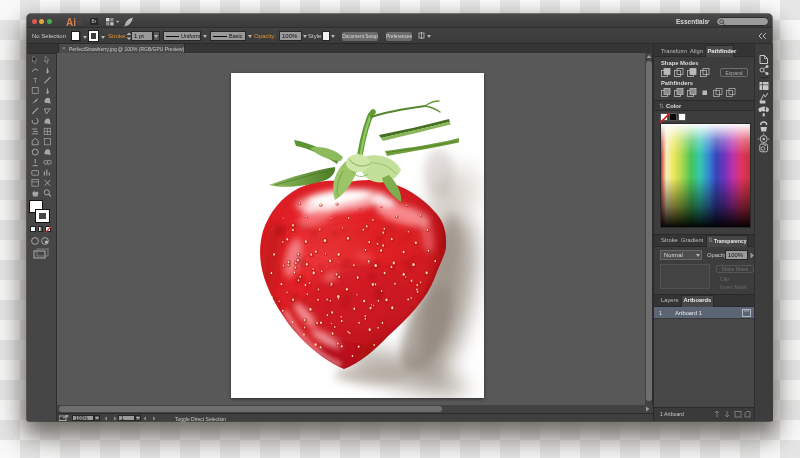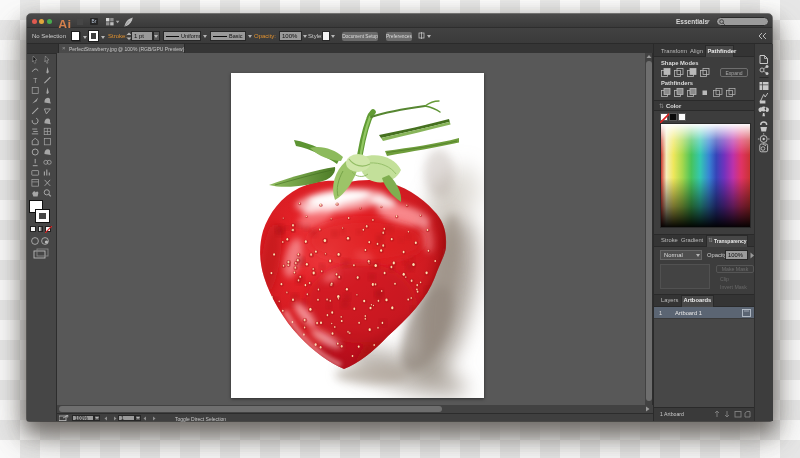--- a/index.html
+++ b/index.html
@@ -28,21 +28,21 @@
 .field{position:absolute;background:#9a9a9a;border:1px solid #272727;color:#111;font-size:6px;line-height:8px;padding-left:2px}
 .caret{position:absolute;width:0;height:0;border-left:2.5px solid transparent;border-right:2.5px solid transparent;border-top:3px solid #b5b5b5}
 .btn{position:absolute;height:9px;background:#6b6b6b;border-radius:2px;color:#dcdcdc;font-size:4.8px;line-height:9px;text-align:center;white-space:nowrap;overflow:hidden}
 .ptab{color:#c5c5c5;font-size:6px}
 </style></head><body>
 <div class="win">
 <div class="titlebar">
 <div class="dot" style="left:4.5px;top:4.5px;width:5px;height:5px;background:#e05a50"></div>
 <div class="dot" style="left:12px;top:4.5px;width:5px;height:5px;background:#e0a73c"></div>
 <div class="dot" style="left:19.5px;top:4.5px;width:5px;height:5px;background:#48ad4f"></div>
-<div class="abs" style="left:31px;top:3px;font-size:13px;font-weight:bold;color:#d6814d">Ai</div>
+<div class="abs" style="left:39px;top:3px;font-size:10px;font-weight:bold;color:#d6814d">Ai</div>
 <div class="abs" style="left:50px;top:4.5px;width:6px;height:6px;background:#464646"></div>
 <div class="abs" style="left:63px;top:3.5px;width:8px;height:7.5px;background:#262626;border-radius:1px;color:#b9c6d8;font-size:4.8px;line-height:7.5px;text-align:center">Br</div>
 <svg class="abs" style="left:79px;top:4px" width="14" height="8">
         <rect x="0" y="0" width="3.4" height="3.4" fill="#d8d8d8"></rect>
         <rect x="4.2" y="0" width="3.4" height="3.4" fill="#8f8f8f"></rect>
         <rect x="0" y="4.2" width="3.4" height="3.2" fill="#8f8f8f"></rect>
         <rect x="4.2" y="4.2" width="3.4" height="3.2" fill="#bdbdbd"></rect>
         <path d="M9.8,2.8 l3.6,0 -1.8,2.4 z" fill="#a9a9a9"></path>
       </svg>
 <svg class="abs" style="left:97px;top:3px" width="10" height="10">

